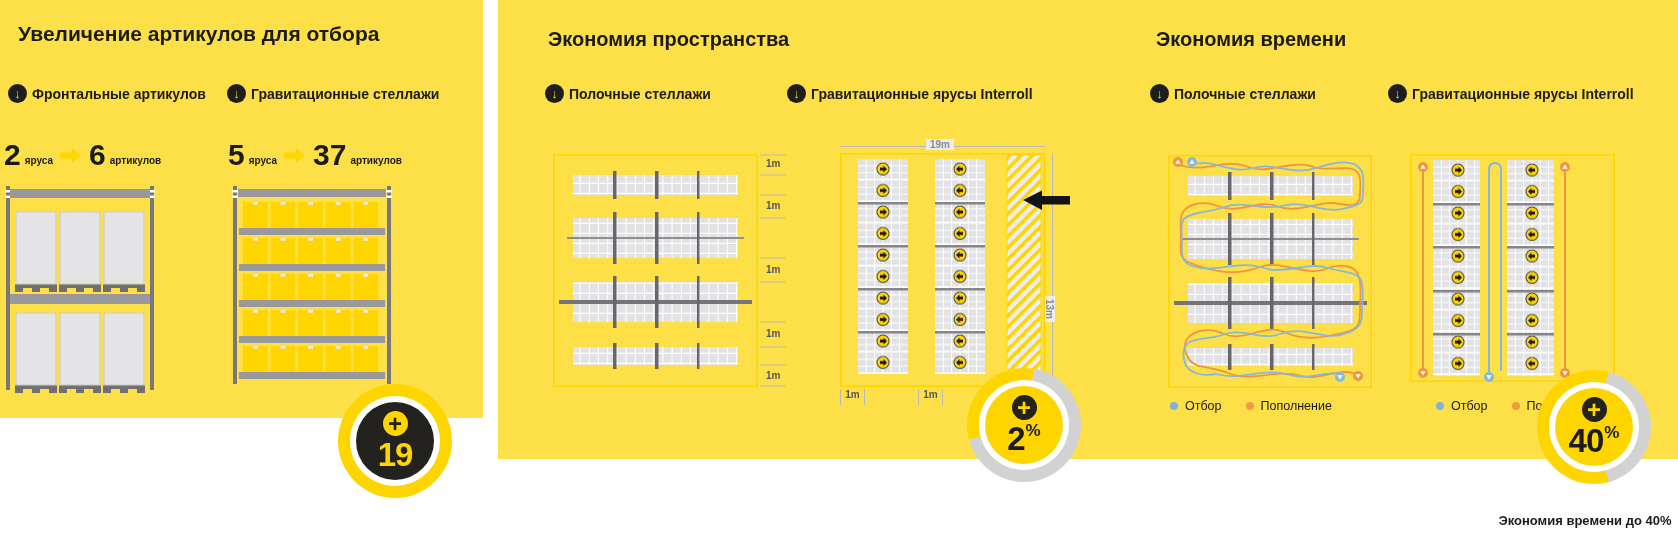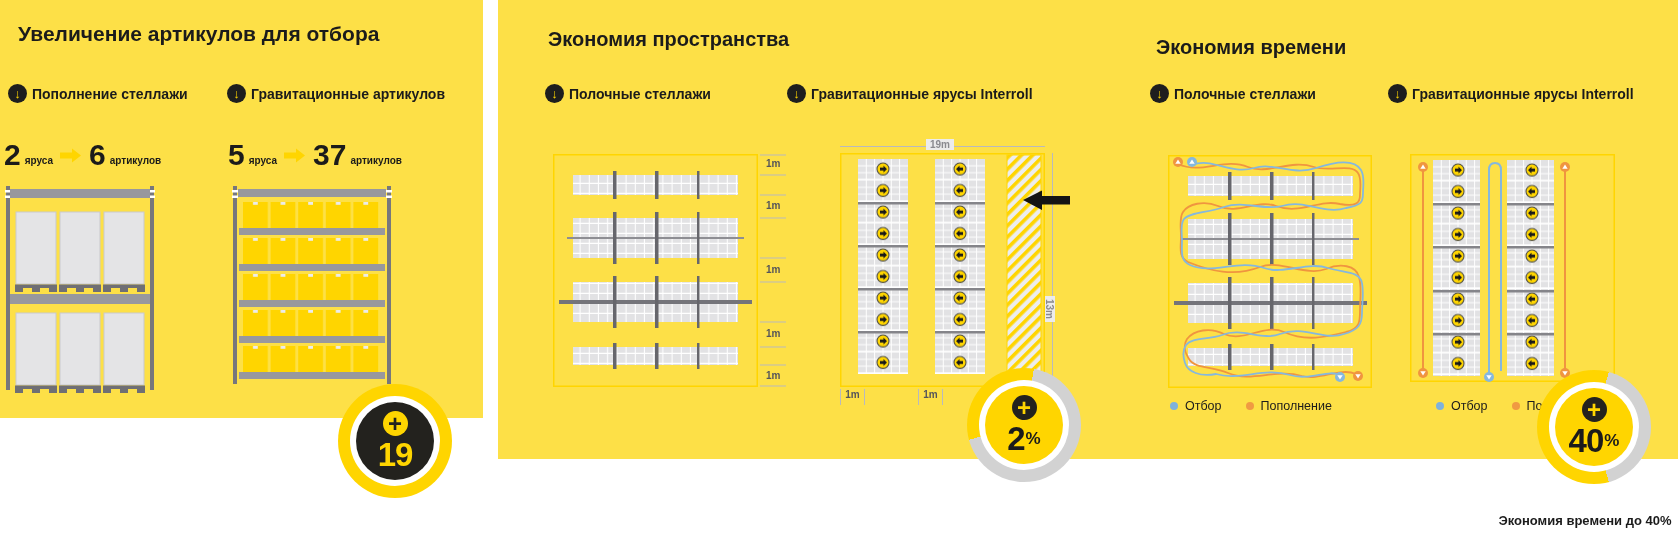--- a/index.html
+++ b/index.html
@@ -36,21 +36,21 @@
   .b3{background:conic-gradient(from 165deg,#FFD500 0 210deg,#D2D2D2 210deg 360deg)}
   .badge::before{content:"";position:absolute;inset:12px;background:#FFF;border-radius:50%}
   .binner{position:absolute;inset:18px;border-radius:50%;display:flex;flex-direction:column;
           align-items:center;justify-content:center}
   .binner.dark{background:#23221E}
   .binner.yellow{background:#FFD500}
   .plus{width:25px;height:25px;border-radius:50%;display:flex;align-items:center;justify-content:center;
         font-size:24px;font-weight:700;line-height:0;margin-bottom:2px}
   .plus.y{background:#FFD500;color:#23221E}
   .plus.k{background:#23221E;color:#FFD500}
-  .bnumrow{display:flex;align-items:center;line-height:1}
+  .bnumrow{display:flex;align-items:flex-start;line-height:1}
   .bnum{font-size:33px;font-weight:700;line-height:1;letter-spacing:-1px}
   .b1 .bnum{color:#FFD500}
   .binner.yellow .bnum{color:#1b1b1b}
   .bpct{font-size:17px;font-weight:700;color:#1b1b1b;margin-left:1px}
   .bcaption{position:absolute;font-size:13.5px;font-weight:700;text-align:center;line-height:1.45;color:#1b1b1b}
 </style>
 </head>
 <body>
 
 <svg width="0" height="0" style="position:absolute" aria-hidden="true">
@@ -88,25 +88,25 @@
   </defs>
 </svg>
 
 <div class="stage">
 
   <section class="card" style="left:0;width:483px;height:418px">
     <h2 class="title t1" style="left:18px;top:22px">Увеличение артикулов для отбора</h2>
 
     <div class="subhead" style="left:8px">
       <span class="dicon">↓</span>
-      <span class="shlabel">Пополнение стеллажи</span>
+      <span class="shlabel">Фронтальные артикулов</span>
     </div>
     <div class="subhead" style="left:227px">
       <span class="dicon">↓</span>
-      <span class="shlabel">Гравитационные артикулов</span>
+      <span class="shlabel">Гравитационные стеллажи</span>
     </div>
 
     <div class="stat" style="left:4px">
       <span class="big">2</span>
       <span class="small">яруса</span>
       <svg class="yarrow" width="22" height="15">
           <polygon points="0,4.5 12,4.5 12,0.5 21,7.5 12,14.5 12,10.5 0,10.5" fill="#FFD500"></polygon>
         </svg>
       <span class="big">6</span>
       <span class="small">артикулов</span>
@@ -293,21 +293,21 @@
         <div class="plus k">+</div>
         <div class="bnumrow">
           <span class="bnum">2</span>
           <span class="bpct">%</span>
         </div>
       </div>
     </div>
   </section>
 
   <section class="card" style="left:1118px;width:560px;height:459px">
-    <h2 class="title t2" style="left:38px;top:36px">Экономия времени</h2>
+    <h2 class="title t2" style="left:38px;top:28px">Экономия времени</h2>
 
     <div class="subhead" style="left:32px">
       <span class="dicon">↓</span>
       <span class="shlabel">Полочные стеллажи</span>
     </div>
     <div class="subhead" style="left:270px">
       <span class="dicon">↓</span>
       <span class="shlabel">Гравитационные ярусы Interroll</span>
     </div>
 

